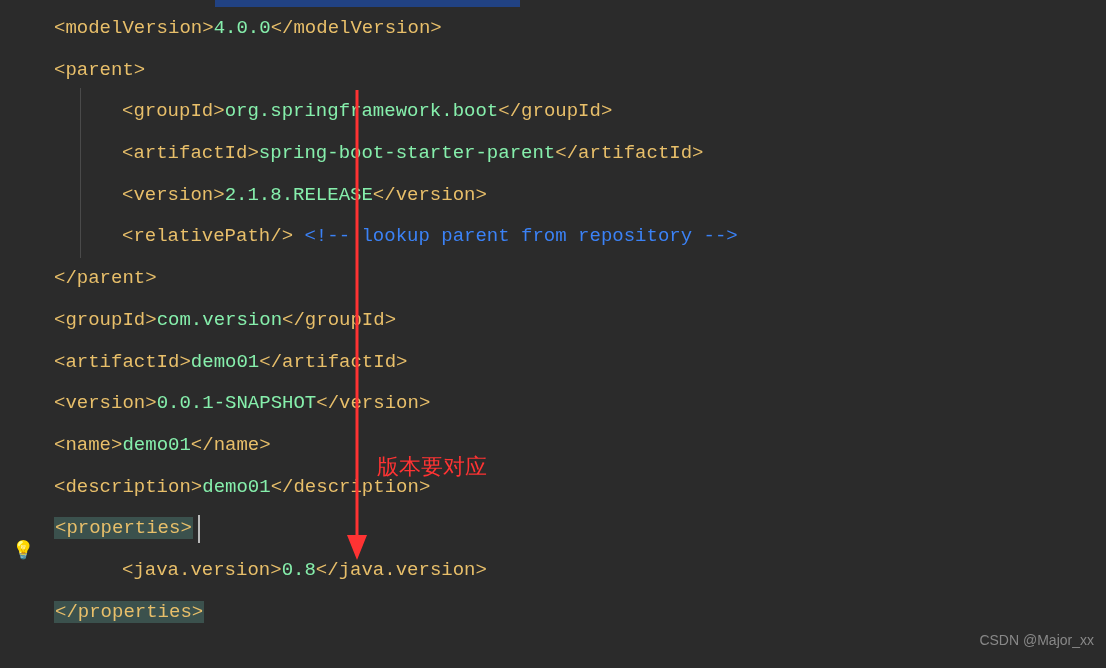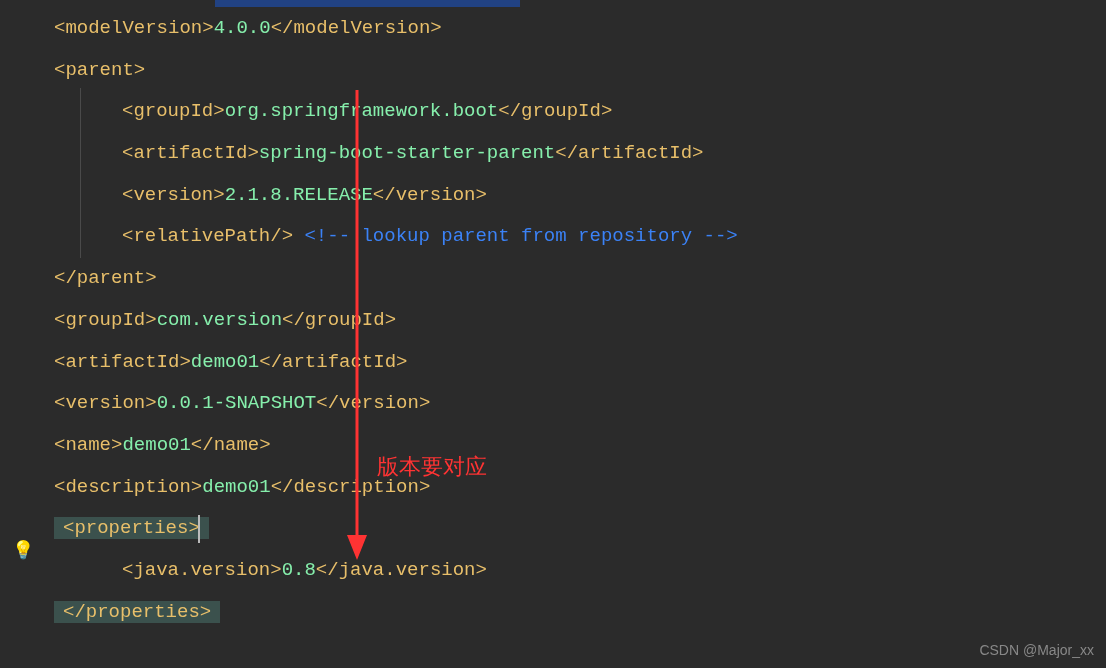--- a/index.html
+++ b/index.html
@@ -59,21 +59,21 @@
     .highlight-bg {
       background: #214283;
       position: absolute;
       left: 215px;
       top: 0;
       width: 305px;
       height: 7px;
     }
     .highlight-tag {
       background: #3b514d;
-      padding: 0 9px;
+      padding: 0 1px;
     }
     .cursor-line {
       position: absolute;
       background: #bbbbbb;
       width: 2px;
       height: 28px;
     }
     .annotation {
       position: absolute;
       color: #ff3333;
@@ -86,21 +86,21 @@
       margin-left: 32px;
     }
     .arrow-svg {
       position: absolute;
       left: 337px;
       top: 90px;
       pointer-events: none;
     }
     .watermark {
       position: absolute;
-      bottom: 4px;
+      bottom: 14px;
       right: 12px;
       color: #888;
       font-size: 14px;
       font-family: sans-serif;
     }
   </style>
 </head>
 <body>
 
 <div class="highlight-bg"></div>

